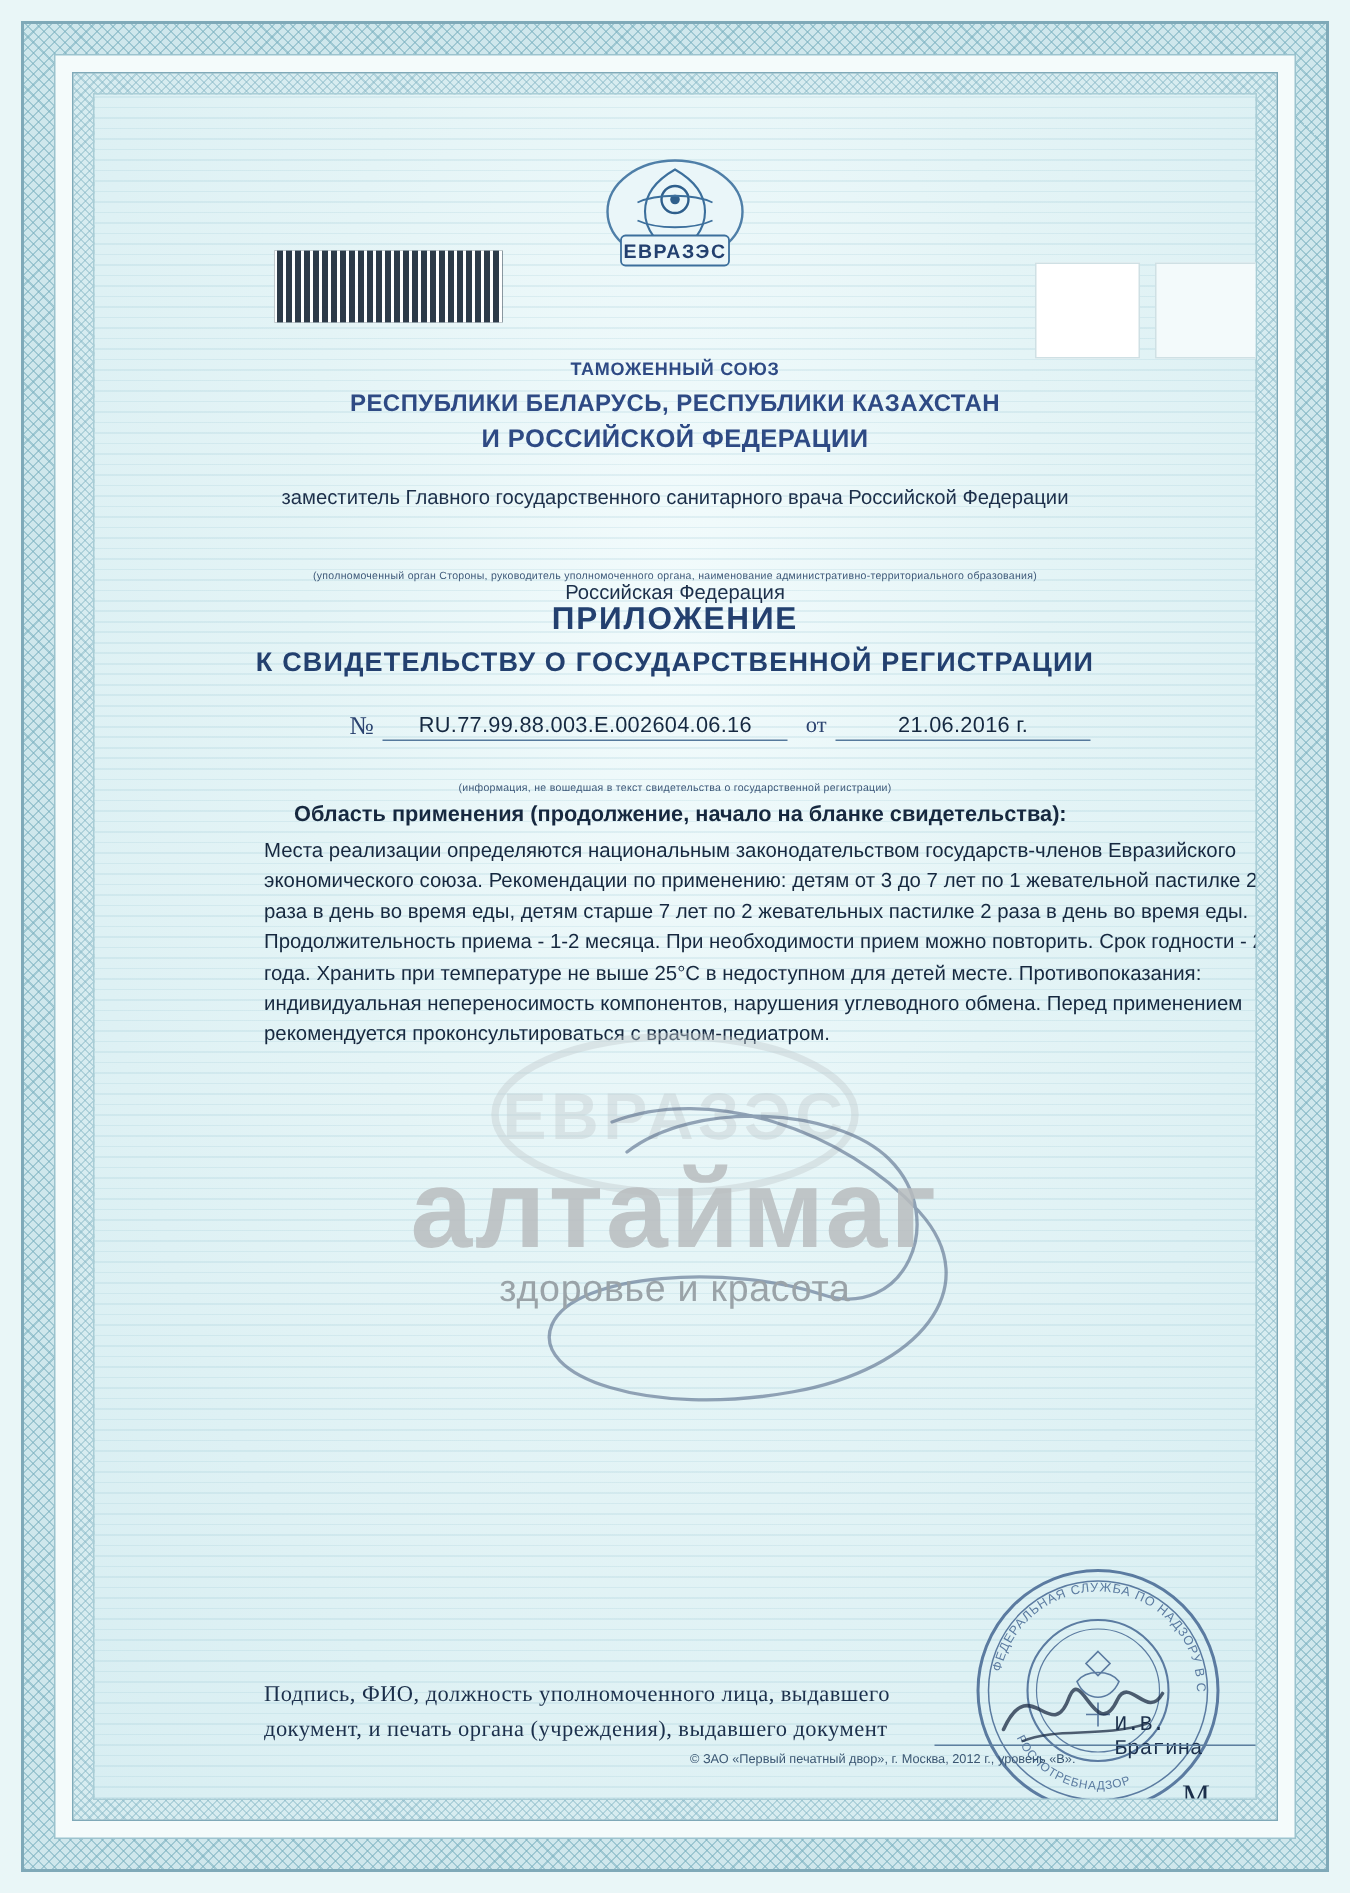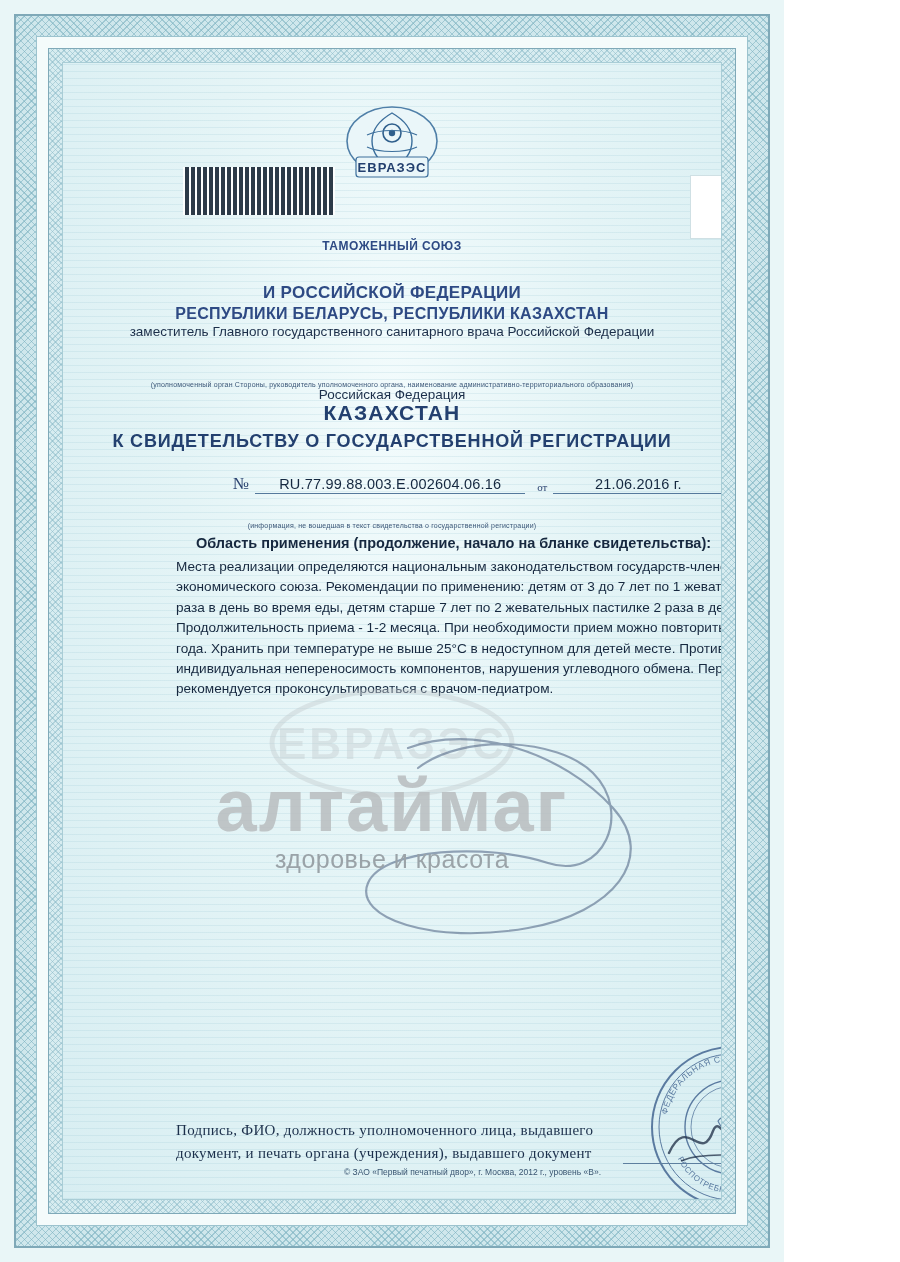--- a/index.html
+++ b/index.html
@@ -2,21 +2,21 @@
 <html><head>
 <meta charset="utf-8">
 <style>
   html, body {
     margin: 0;
     padding: 0;
     background: #ffffff;
   }
   .page {
     position: relative;
-    width: 784px;
+    width: 900px;
     height: 1262px;
     overflow: hidden;
     font-family: "Liberation Sans", sans-serif;
     background: #e9f6f7;
   }
   
   .border-outer {
     position: absolute;
     left: 14px; top: 14px; right: 14px; bottom: 14px;
     background:
@@ -102,21 +102,21 @@
   .box-white.b2 { left: 707px; background: #f3fafb; }
   
   .hdr {
     position: absolute;
     left: 0; right: 0;
     text-align: center;
     color: #2e4a84;
     font-weight: bold;
   }
   .h-union  { top: 176px; font-size: 12px; letter-spacing: .5px; }
-  .h-rep    { top: 198px; font-size: 16px; letter-spacing: .3px; margin-top: 44px; }
+  .h-rep    { top: 198px; font-size: 16px; letter-spacing: .3px; }
   .h-rf     { top: 220px; font-size: 17px; letter-spacing: .3px; }
   .org {
     position: absolute;
     left: 0; right: 0;
     text-align: center;
     color: #1c2f4a;
     font-size: 13.5px;
     line-height: 19px;
   }
   .org.l1 { top: 240px; }
@@ -174,21 +174,21 @@
     font-size: 14.5px;
     color: #152840;
     padding: 0 10px 1px 10px;
     border-bottom: 1px solid #55799c;
     letter-spacing: .2px;
   }
   .numline .val.num { min-width: 250px; text-align: center; }
   .numline .val.date { min-width: 150px; text-align: center; }
   .numline .lbl2 {
     font-family: "Liberation Serif", serif;
-    font-size: 11px;
+    font-size: 15px;
     color: #2b4370;
     padding: 0 6px 1px 12px;
   }
   
   .scope-title {
     position: absolute;
     left: 113px;
     top: 472px;
     color: #16283f;
     font-size: 14.5px;
@@ -342,21 +342,21 @@
 
     <div class="hdr h-union">ТАМОЖЕННЫЙ СОЮЗ</div>
     <div class="hdr h-rep">РЕСПУБЛИКИ БЕЛАРУСЬ, РЕСПУБЛИКИ КАЗАХСТАН</div>
     <div class="hdr h-rf">И РОССИЙСКОЙ ФЕДЕРАЦИИ</div>
 
     <div class="org l2">заместитель Главного государственного санитарного врача Российской Федерации</div>
     <div class="org l3">Российская Федерация</div>
 
     <div class="tiny-note n1">(уполномоченный орган Стороны, руководитель уполномоченного органа, наименование административно-территориального образования)</div>
 
-    <div class="h-app">КАЗАХСТАН</div>
+    <div class="h-app">ПРИЛОЖЕНИЕ</div>
     <div class="h-cert">К СВИДЕТЕЛЬСТВУ О ГОСУДАРСТВЕННОЙ РЕГИСТРАЦИИ</div>
 
     <div class="numline">
       <span class="lbl">№</span>
       <span class="val num">RU.77.99.88.003.Е.002604.06.16</span>
       <span class="lbl2">от</span>
       <span class="val date">21.06.2016 г.</span>
     </div>
 
     <div class="tiny-note n2">(информация, не вошедшая в текст свидетельства о государственной регистрации)</div>

